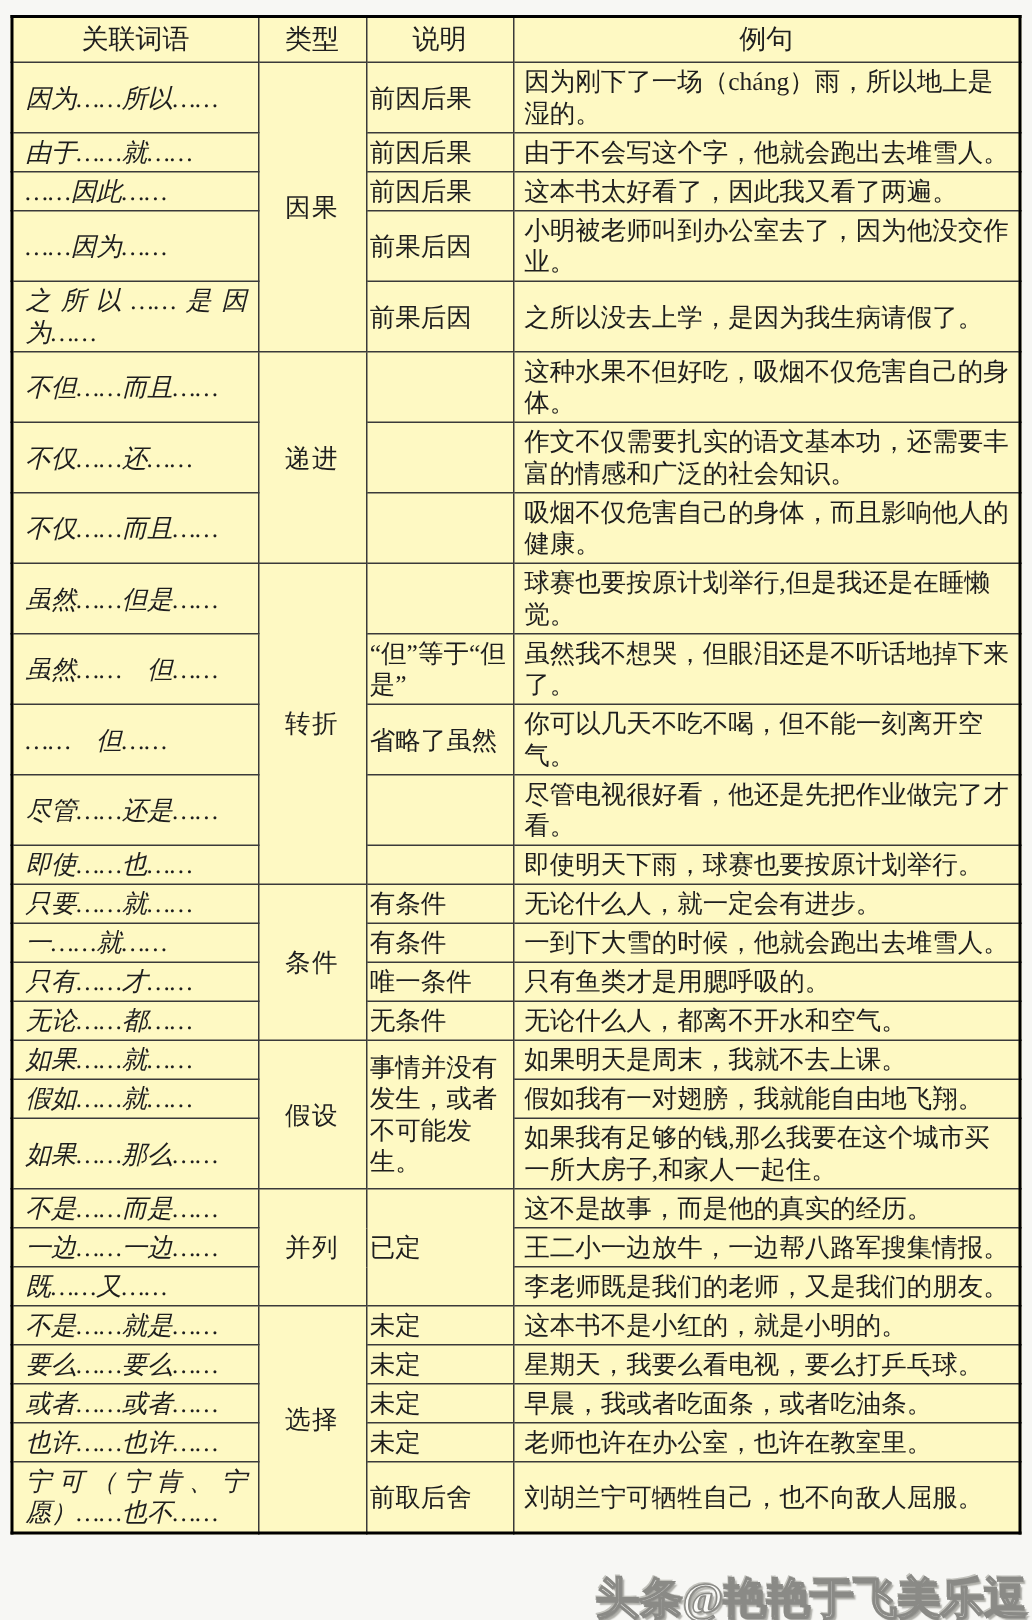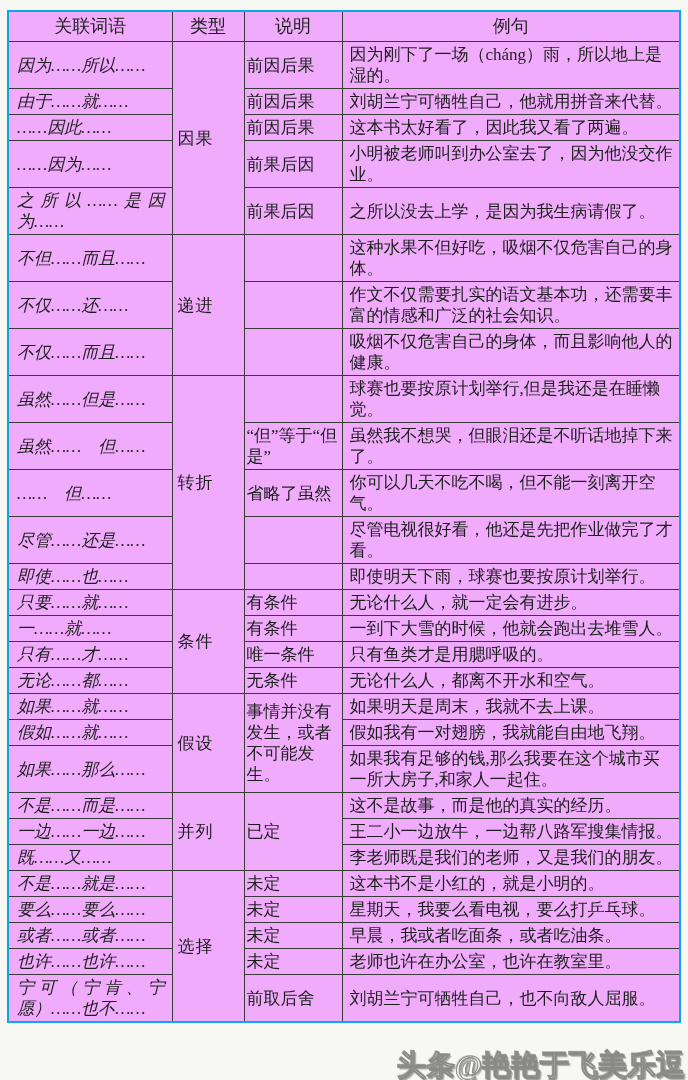--- a/index.html
+++ b/index.html
@@ -15,22 +15,22 @@
   .page {
     position: relative;
     width: 688px;
     height: 1080px;
   }
   table.grammar {
     border-collapse: collapse;
     table-layout: fixed;
     width: 672px;
     margin: 10px auto 0 auto;
-    border: 2px solid #0ea5e9;
-    background: #f0abfc;
+    border: 2px solid #000000;
+    background: #fef9c3;
   }
   col.c-words   { width: 164px; }
   col.c-type    { width: 72px;  }
   col.c-note    { width: 98px;  }
   col.c-example { width: 338px; }
   th, td {
     border: 1px solid #3a3a3a;
     font-size: 17px;
     line-height: 21px;
     font-weight: normal;
@@ -48,21 +48,21 @@
     padding-left: 8px;
     padding-right: 7px;
     font-style: italic;
   }
   td.words-cell.wrap2 {
     text-align-last: auto;
     text-align: justify;
     margin-left: 27px;
   }
   td.type-cell {
-    text-align: left;
+    text-align: center;
     vertical-align: middle;
     letter-spacing: 1px;
   }
   td.note-cell {
     text-align: left;
     vertical-align: middle;
     padding: 2px 2px;
   }
   td.example-cell {
     text-align: left;
@@ -109,21 +109,21 @@
     <tbody>
         <tr>
           <td class="words-cell">因为……所以……</td>
           <td class="type-cell" rowspan="5">因果</td>
           <td class="note-cell">前因后果</td>
           <td class="example-cell">因为刚下了一场（cháng）雨，所以地上是湿的。</td>
         </tr>
         <tr>
           <td class="words-cell">由于……就……</td>
           <td class="note-cell">前因后果</td>
-          <td class="example-cell">刘胡兰宁可牺牲自己，他就用拼音来代替。</td>
+          <td class="example-cell">由于不会写这个字，他就会跑出去堆雪人。</td>
         </tr>
         <tr>
           <td class="words-cell">……因此……</td>
           <td class="note-cell">前因后果</td>
           <td class="example-cell">这本书太好看了，因此我又看了两遍。</td>
         </tr>
         <tr>
           <td class="words-cell">……因为……</td>
           <td class="note-cell">前果后因</td>
           <td class="example-cell">小明被老师叫到办公室去了，因为他没交作业。</td>

